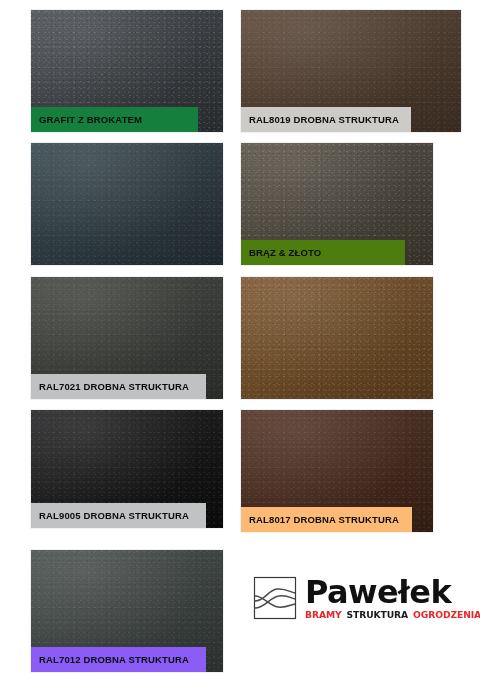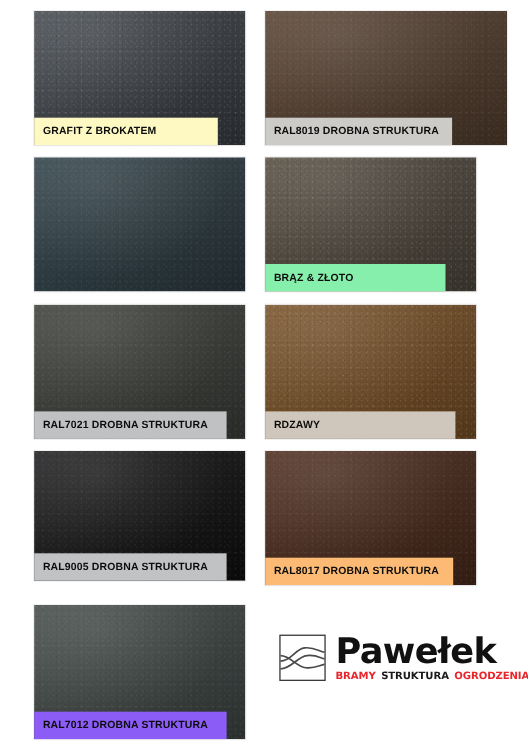--- a/index.html
+++ b/index.html
@@ -108,60 +108,57 @@
 </style>
 </head>
 <body>
 
 <div class="palette">
   <div id="swatch-container">
       <div class="swatch" style="left: 31px; top: 10px; width: 192px; height: 122px;">
         <div class="swatch-surface" style="background: linear-gradient(118deg, rgb(74, 79, 85) 0%, rgb(56, 60, 64) 45%, rgb(44, 47, 51) 100%);"></div>
         <div class="sheen" style="background: radial-gradient(at 30% 18%, rgba(255, 255, 255, 0.1) 0%, rgba(255, 255, 255, 0) 62%), linear-gradient(rgba(255, 255, 255, 0.05) 0%, rgba(0, 0, 0, 0.1) 100%);"></div>
         <div class="grain" style="opacity: 0.95;"></div>
-        <div class="swatch-label" style="width: 167px; background: #fef9c3; color: rgb(12, 12, 12);">
+        <div class="swatch-label" style="width: 167px; background: #15803d; color: rgb(12, 12, 12);">
           <span>GRAFIT Z BROKATEM</span>
         </div>
       </div>
       <div class="swatch" style="left: 241px; top: 10px; width: 192px; height: 122px; padding-left: 28px;">
         <div class="swatch-surface" style="background: linear-gradient(118deg, rgb(91, 70, 54) 0%, rgb(77, 58, 44) 45%, rgb(63, 47, 35) 100%);"></div>
         <div class="sheen" style="background: radial-gradient(at 30% 18%, rgba(255, 255, 255, 0.1) 0%, rgba(255, 255, 255, 0) 62%), linear-gradient(rgba(255, 255, 255, 0.05) 0%, rgba(0, 0, 0, 0.1) 100%);"></div>
         <div class="grain"></div>
         <div class="swatch-label" style="width: 170px; background: rgb(205, 203, 200); color: rgb(12, 12, 12);">
           <span>RAL8019 DROBNA STRUKTURA</span>
         </div>
       </div>
       <div class="swatch" style="left: 31px; top: 143px; width: 192px; height: 122px;">
         <div class="swatch-surface" style="background: linear-gradient(118deg, rgb(53, 70, 77) 0%, rgb(44, 58, 64) 45%, rgb(34, 44, 49) 100%);"></div>
         <div class="sheen" style="background: radial-gradient(at 30% 18%, rgba(255, 255, 255, 0.1) 0%, rgba(255, 255, 255, 0) 62%), linear-gradient(rgba(255, 255, 255, 0.05) 0%, rgba(0, 0, 0, 0.1) 100%);"></div>
         <div class="grain"></div>
       </div>
       <div class="swatch" style="left: 241px; top: 143px; width: 192px; height: 122px;">
         <div class="swatch-surface" style="background: linear-gradient(118deg, rgb(90, 82, 69) 0%, rgb(74, 68, 58) 45%, rgb(59, 54, 46) 100%);"></div>
         <div class="sheen" style="background: radial-gradient(at 30% 18%, rgba(255, 255, 255, 0.1) 0%, rgba(255, 255, 255, 0) 62%), linear-gradient(rgba(255, 255, 255, 0.05) 0%, rgba(0, 0, 0, 0.1) 100%);"></div>
         <div class="grain" style="opacity: 0.95;"></div>
-        <div class="swatch-label" style="width: 164px; background: #86efac; color: rgb(12, 12, 12);">
+        <div class="swatch-label" style="width: 164px; background: #4d7c0f; color: rgb(12, 12, 12);">
           <span>BRĄZ &amp; ZŁOTO</span>
         </div>
       </div>
       <div class="swatch" style="left: 31px; top: 277px; width: 192px; height: 122px;">
         <div class="swatch-surface" style="background: linear-gradient(118deg, rgb(66, 69, 63) 0%, rgb(55, 58, 53) 45%, rgb(44, 47, 43) 100%);"></div>
         <div class="sheen" style="background: radial-gradient(at 30% 18%, rgba(255, 255, 255, 0.1) 0%, rgba(255, 255, 255, 0) 62%), linear-gradient(rgba(255, 255, 255, 0.05) 0%, rgba(0, 0, 0, 0.1) 100%);"></div>
         <div class="grain"></div>
         <div class="swatch-label" style="width: 175px; background: rgb(191, 193, 195); color: rgb(12, 12, 12);">
           <span>RAL7021 DROBNA STRUKTURA</span>
         </div>
       </div>
       <div class="swatch" style="left: 241px; top: 277px; width: 192px; height: 122px;">
         <div class="swatch-surface" style="background: linear-gradient(118deg, rgb(125, 87, 48) 0%, rgb(109, 74, 36) 45%, rgb(91, 60, 28) 100%);"></div>
         <div class="sheen" style="background: radial-gradient(at 30% 18%, rgba(255, 255, 255, 0.1) 0%, rgba(255, 255, 255, 0) 62%), linear-gradient(rgba(255, 255, 255, 0.05) 0%, rgba(0, 0, 0, 0.1) 100%);"></div>
         <div class="grain" style="opacity: 0.95;"></div>
-        <div class="swatch-label" style="width: 173px; background: rgb(207, 199, 187); color: rgb(12, 12, 12);">
-          <span>RDZAWY</span>
-        </div>
       </div>
       <div class="swatch" style="left: 31px; top: 410px; width: 192px; height: 118px;">
         <div class="swatch-surface" style="background: linear-gradient(118deg, rgb(36, 36, 38) 0%, rgb(20, 20, 20) 45%, rgb(11, 11, 11) 100%);"></div>
         <div class="sheen" style="background: radial-gradient(at 30% 18%, rgba(255, 255, 255, 0.1) 0%, rgba(255, 255, 255, 0) 62%), linear-gradient(rgba(255, 255, 255, 0.05) 0%, rgba(0, 0, 0, 0.1) 100%);"></div>
         <div class="grain"></div>
         <div class="swatch-label" style="width: 175px; background: rgb(192, 194, 196); color: rgb(12, 12, 12);">
           <span>RAL9005 DROBNA STRUKTURA</span>
         </div>
       </div>
       <div class="swatch" style="left: 241px; top: 410px; width: 192px; height: 122px;">

